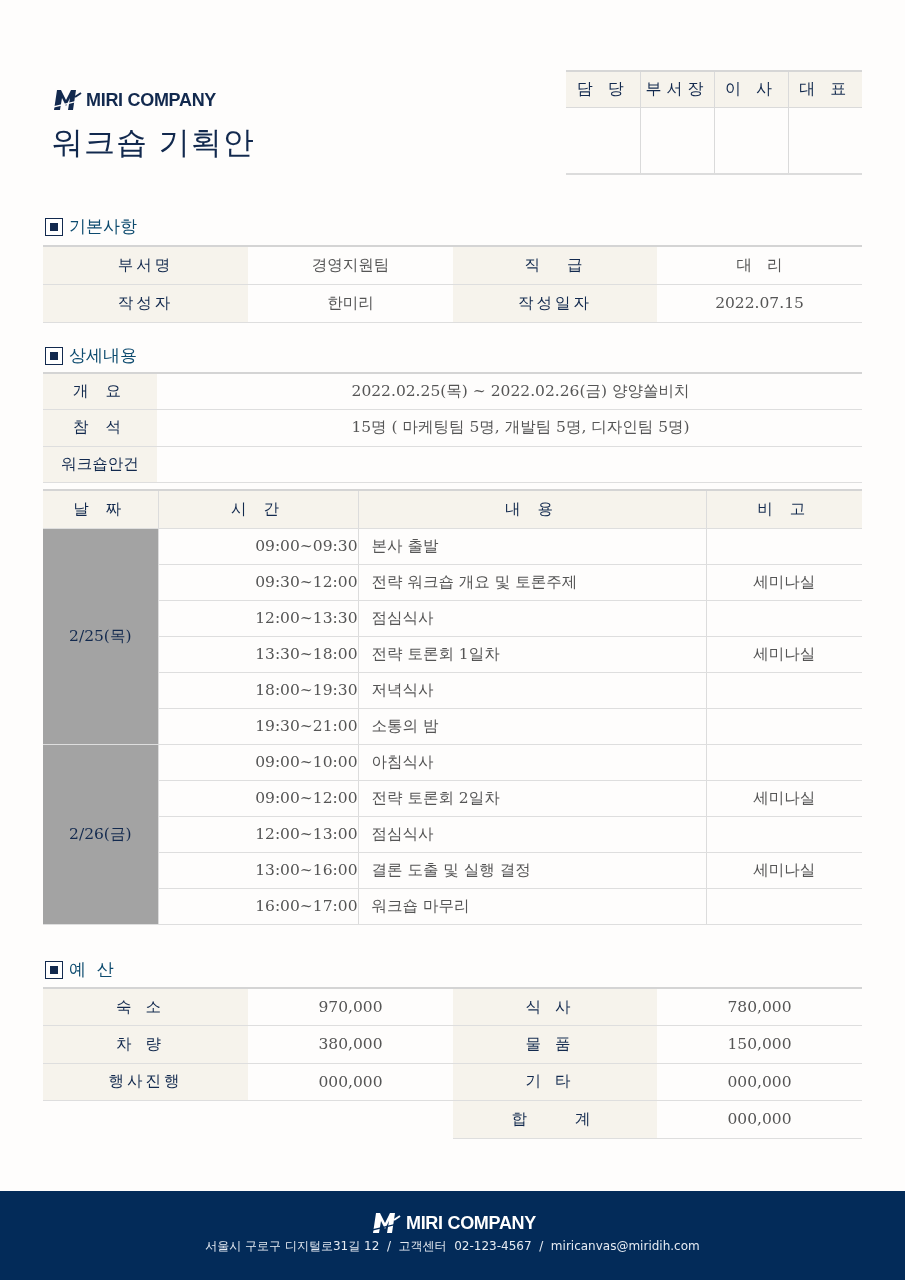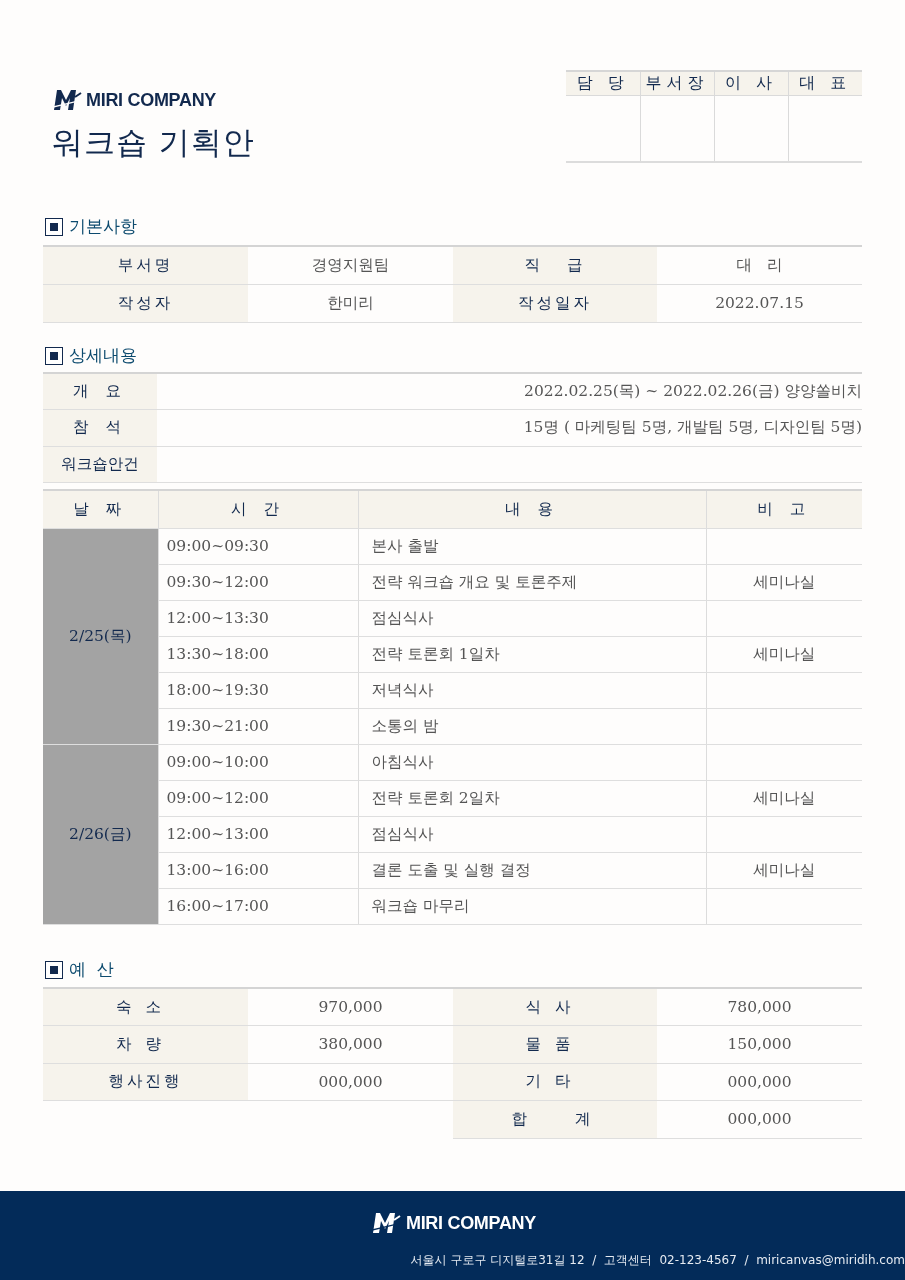--- a/index.html
+++ b/index.html
@@ -8,21 +8,21 @@
 
   
   .logo { position: absolute; left: 50px; top: 88px; display: flex; align-items: center; gap: 4px; }
   .logo svg { display: block; }
   .logo-text { font-family: "Liberation Sans", "DejaVu Sans", sans-serif; font-weight: bold; font-size: 18px; color: #12294e; letter-spacing: -0.3px; }
   .doc-title { position: absolute; left: 52px; top: 122px; font-family: "DejaVu Sans", sans-serif; font-size: 31px; color: #12294e; letter-spacing: 1px; }
 
   
   .approval { position: absolute; left: 566px; top: 70px; width: 296px; border-top: 2px solid #d6d6d6; border-bottom: 2px solid #dcdcdc; border-collapse: collapse; }
   .approval table { width: 100%; border-collapse: collapse; table-layout: fixed; }
-  .approval th { background: #f6f3ec; height: 23px; font-weight: normal; font-size: 16px; color: #12294e; letter-spacing: 5px; border-right: 1px solid #dadada; border-bottom: 1px solid #dadada; }
+  .approval th { background: #f6f3ec; height: 35px; font-weight: normal; font-size: 16px; color: #12294e; letter-spacing: 5px; border-right: 1px solid #dadada; border-bottom: 1px solid #dadada; }
   .approval td { height: 66px; border-right: 1px solid #dadada; background: #fefdfc; }
   .approval th:last-child, .approval td:last-child { border-right: none; }
 
   
   .section-h { position: absolute; left: 45px; display: flex; align-items: center; gap: 6px; font-family: "DejaVu Sans", sans-serif; font-size: 17px; color: #0c4a6e; }
   .sq { width: 18px; height: 18px; border: 1.5px solid #12294e; display: flex; align-items: center; justify-content: center; background: #fff; }
   .sq i { width: 8px; height: 8px; background: #12294e; display: block; }
 
   
   table.grid { position: absolute; left: 43px; width: 819px; border-collapse: collapse; table-layout: fixed; }
@@ -30,48 +30,48 @@
   .lbl { background: #f6f3ec; color: #12294e; text-align: center; letter-spacing: 3px; }
   .val { background: #fefdfc; color: #555; text-align: center; }
 
   
   #basic { top: 245px; border-top: 2px solid #d4d4d4; }
   #basic td { height: 38px; border-bottom: 1.5px solid #dedede; }
 
   
   #detail { top: 372px; border-top: 2px solid #d4d4d4; }
   #detail td { height: 36.5px; border-bottom: 1.5px solid #dedede; }
-  #detail .val { text-align: right; padding-left: 22px; }
+  #detail .val { text-align: center; padding-left: 22px; }
   #detail .lbl { letter-spacing: 6px; }
   #detail .lbl.tight { letter-spacing: 0; margin-left: 28px; }
 
   
   #sched { top: 489px; border-top: 2px solid #d4d4d4; border-bottom: 1.5px solid #d6d6d6; }
   #sched th { height: 38px; background: #f6f3ec; color: #12294e; letter-spacing: 6px; border-bottom: 1.5px solid #dedede; border-right: 1px solid #dcdcdc; }
   #sched th:last-child { border-right: none; }
   #sched td { height: 36px; border-bottom: 1px solid #dedede; border-right: 1px solid #dcdcdc; color: #555; }
   #sched td:last-child { border-right: none; }
   #sched td.date { background: #a3a3a3; color: #12294e; text-align: center; border-bottom: 1.5px solid #dedede; letter-spacing: 0; }
-  #sched td.time { text-align: left; padding-left: 8px; }
+  #sched td.time { text-align: right; padding-left: 8px; }
   #sched td.content { text-align: left; padding-left: 13px; }
   #sched td.note { text-align: center; }
 
   
   #budget { top: 987px; border-top: 2px solid #d4d4d4; }
   #budget td { height: 37.5px; border-bottom: 1.5px solid #dedede; }
   #budget td.empty { background: #fefdfc; border-bottom: none; }
   #budget .lbl { letter-spacing: 14px; }
   #budget .lbl.tight { letter-spacing: 3px; }
   #budget .lbl.wide { letter-spacing: 48px; padding-left: 40px; }
 
   
   .footer { position: absolute; left: 0; top: 1191px; width: 905px; height: 89px; background: #032b59; }
   .f-logo { position: absolute; top: 20px; left: 0; width: 905px; display: flex; justify-content: center; align-items: center; gap: 5px; }
   .f-logo-text { font-family: "Liberation Sans", "DejaVu Sans", sans-serif; font-weight: bold; font-size: 18px; color: #fff; letter-spacing: -0.3px; }
-  .f-info { position: absolute; top: 47px; left: 0; width: 905px; text-align: right; font-family: "DejaVu Sans", sans-serif; font-size: 12px; color: #e6ebf2; white-space: pre; margin-top: 14px; }
+  .f-info { position: absolute; top: 47px; left: 0; width: 905px; text-align: center; font-family: "DejaVu Sans", sans-serif; font-size: 12px; color: #e6ebf2; white-space: pre; }
 </style>
 </head>
 <body>
 
 <div class="logo">
   <svg width="32" height="24" viewBox="0 0 32 24">
     <path d="M4 22 L7 2 L11 2 L16 12 L21 2 L26 2 L23 22 L18 22 L20 10 L16 18 L12 10 L10 22 Z" fill="#12294e"></path>
     <path d="M0 19 L30 12 L31 13 L2 20 Z" fill="#fefdfc"></path>
     <path d="M25 9 L31 5" stroke="#12294e" stroke-width="2"></path>
   </svg>

